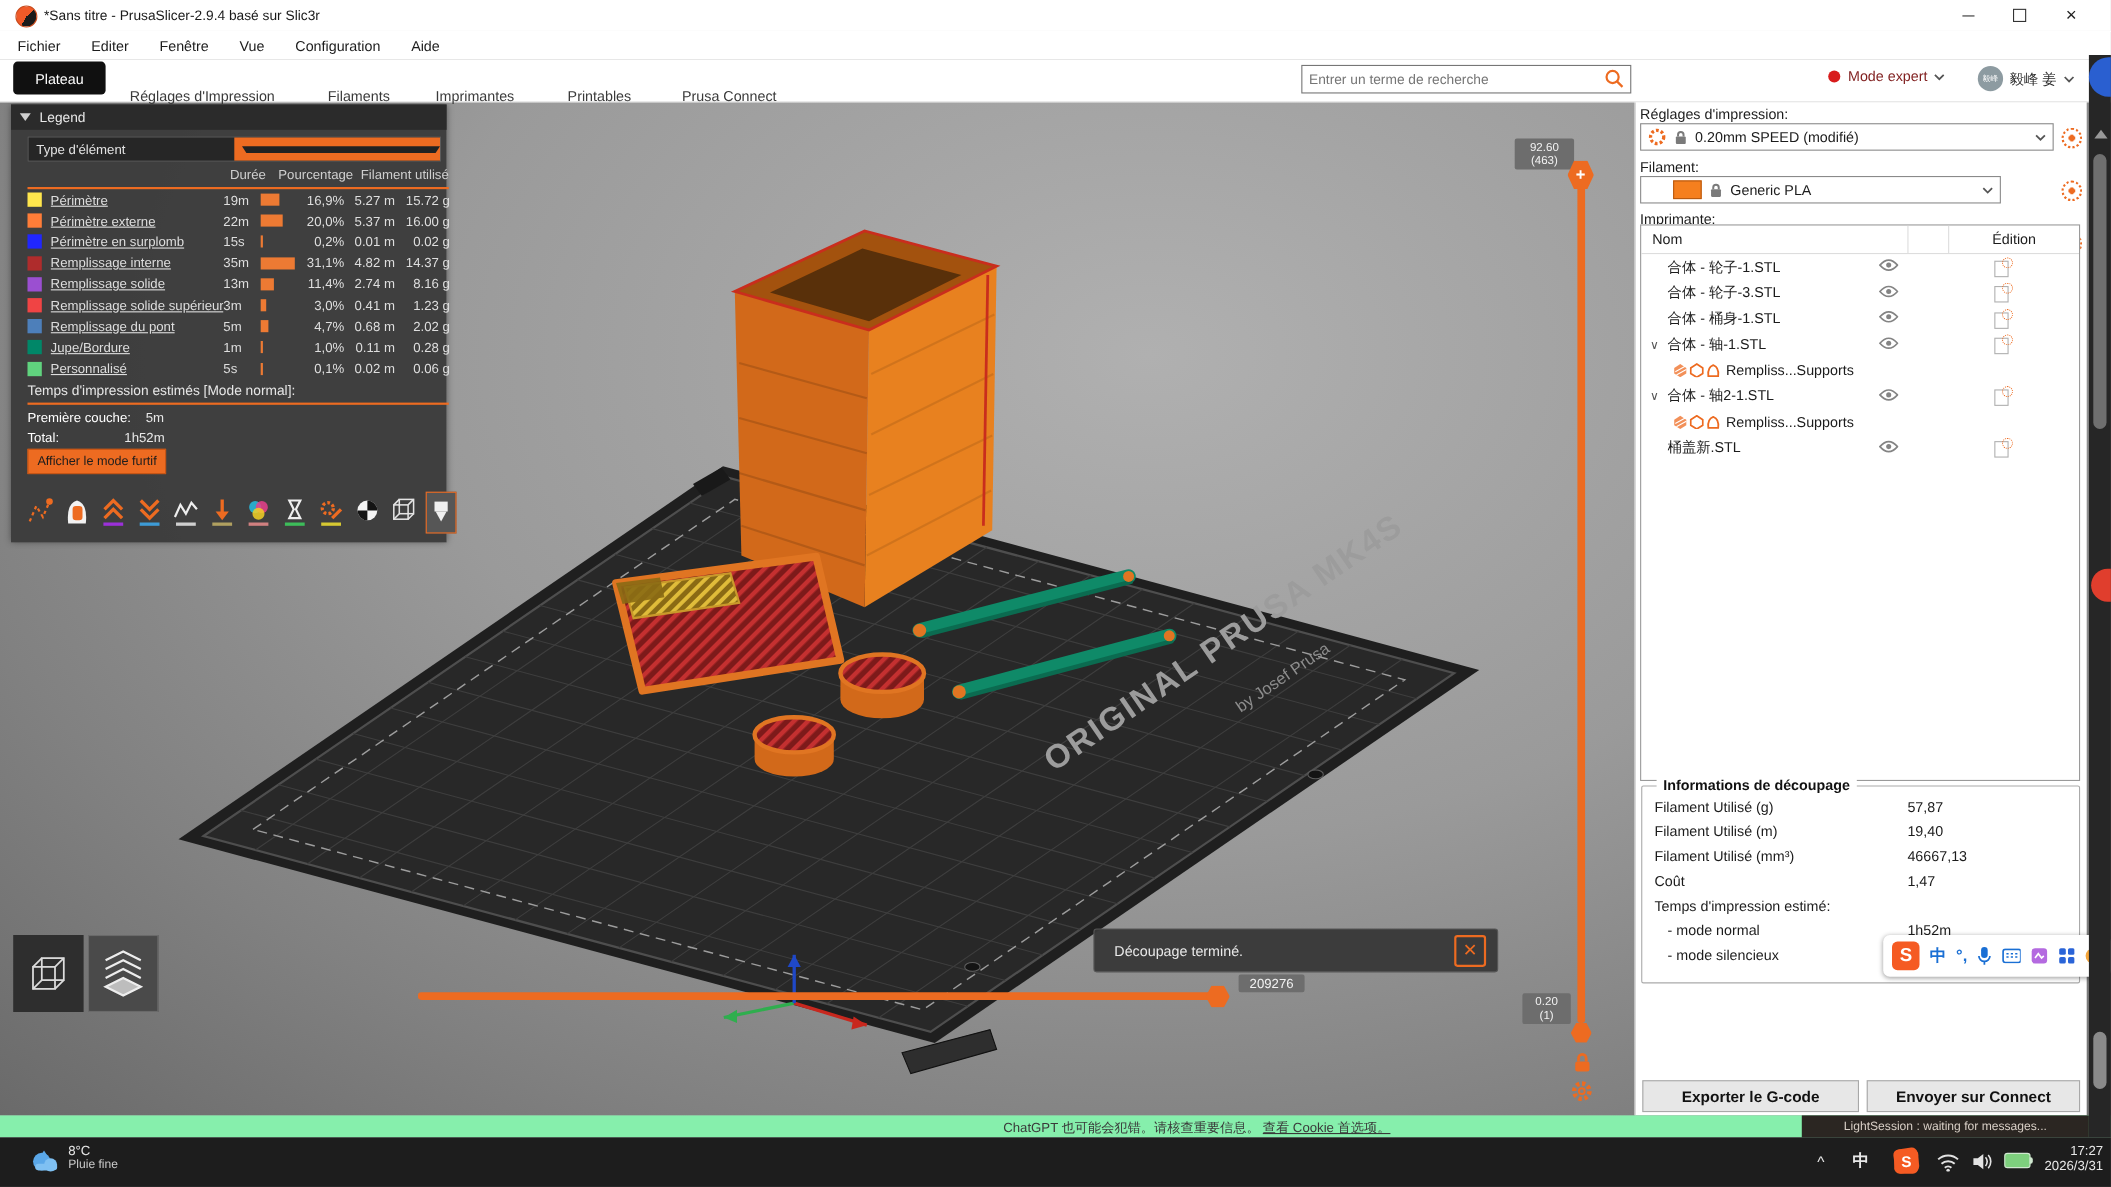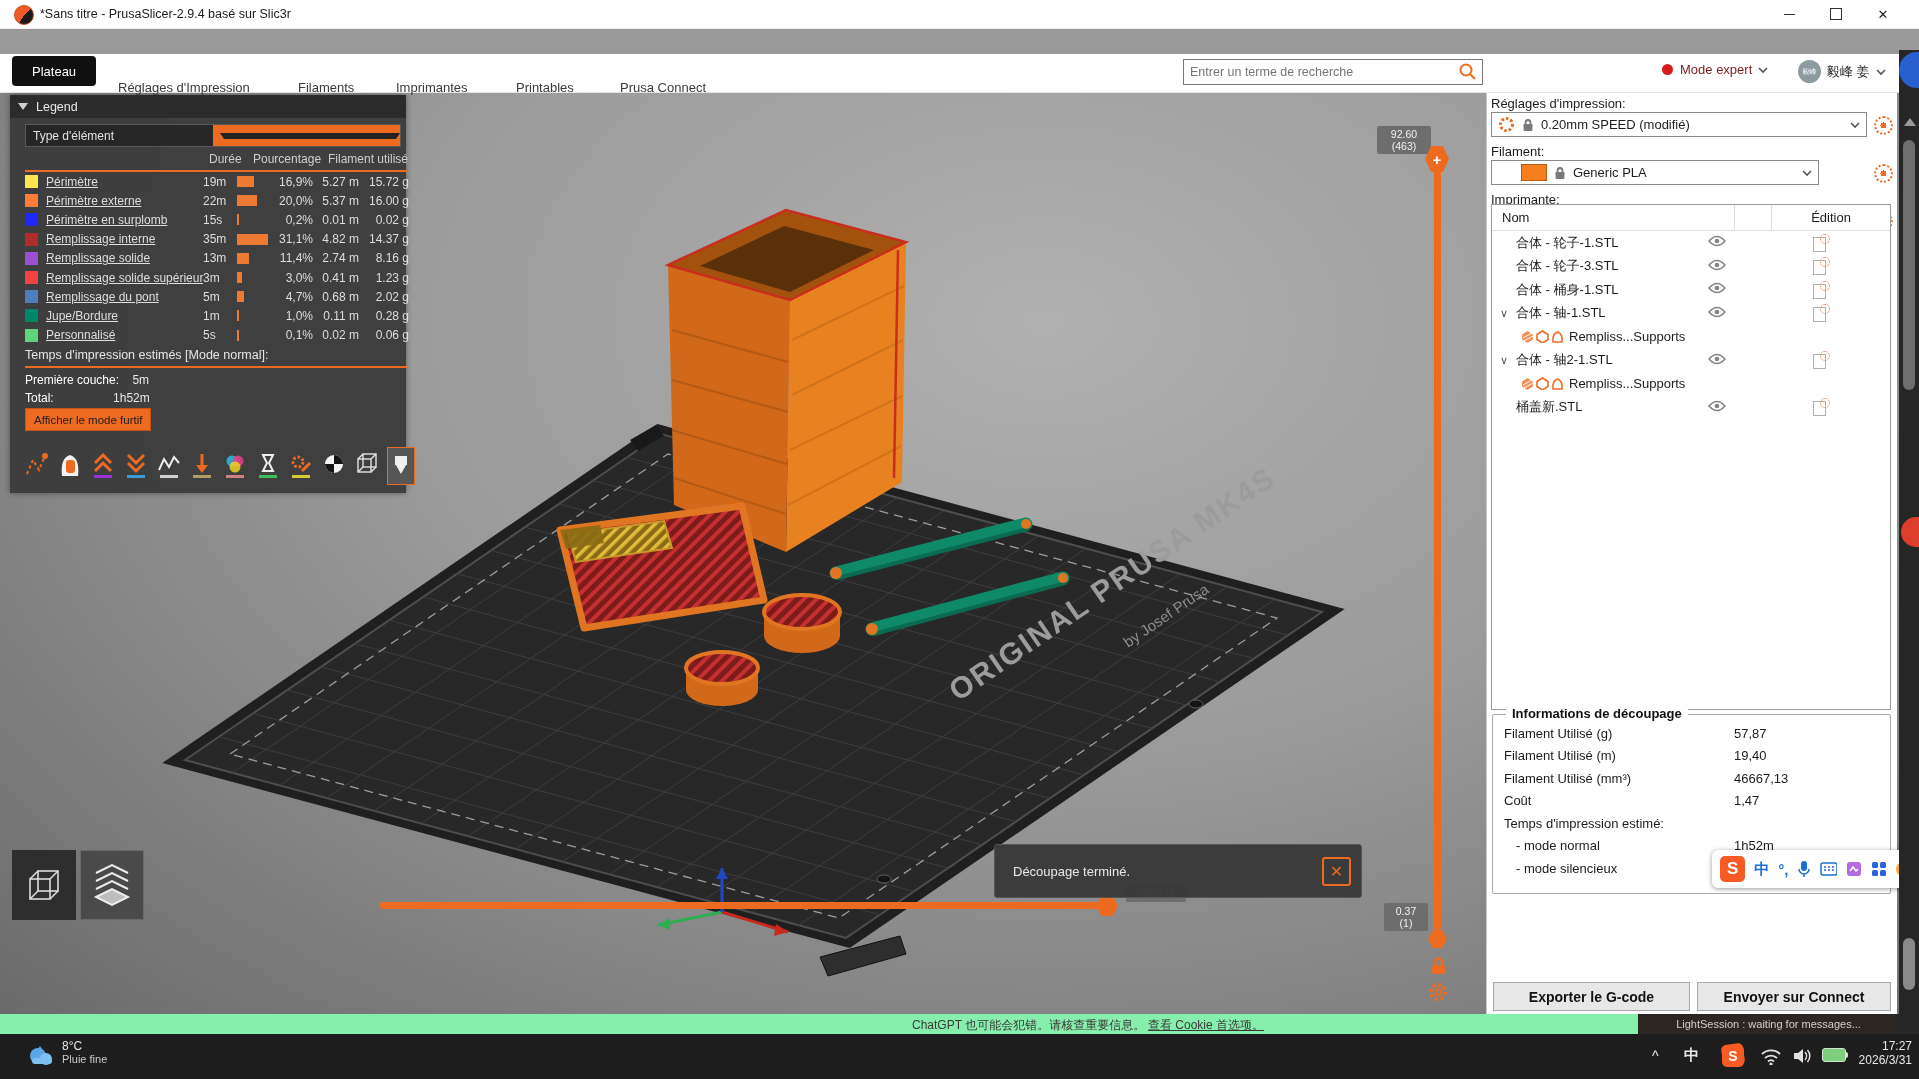--- a/index.html
+++ b/index.html
@@ -59,21 +59,21 @@
   .vtool{width:26px;height:36px;display:flex;align-items:center;justify-content:center;}
   .vtool.on{border:1.5px solid #ed6b21;background:#565656;}
   
   .thumb{top:850px;width:64px;height:70px;background:#2e2e2e;display:flex;align-items:center;justify-content:center;}
   .thumb.on{background:#4a4a4a;border:1px solid #6a6a6a;box-sizing:border-box;}
   
   .vtrack{left:1434px;top:168px;width:7px;height:762px;background:#ed6b21;border-radius:3px;}
   .hex{clip-path:polygon(25% 0,75% 0,100% 50%,75% 100%,25% 100%,0 50%);background:#ed6b21;display:flex;align-items:center;justify-content:center;color:#fff;}
   .tooltip{background:#6d6d6d;color:#f2f2f2;font-size:10.5px;text-align:center;padding:2px 4px;border-radius:2px;line-height:12px;}
   .htrack{left:380px;top:902px;width:726px;height:7px;background:#ed6b21;border-radius:3px;}
-  .toast{left:994px;top:844px;width:368px;height:54px;background:rgba(56,56,56,.96);border:1px solid #565656;border-radius:3px;display:flex;align-items:center;color:#e9e9e9;font-size:13px;padding:0 10px 0 18px;box-sizing:border-box;}
+  .toast{left:994px;top:844px;width:368px;height:40px;background:rgba(56,56,56,.96);border:1px solid #565656;border-radius:3px;display:flex;align-items:center;color:#e9e9e9;font-size:13px;padding:0 10px 0 18px;box-sizing:border-box;}
   .toast .x{margin-left:auto;width:25px;height:25px;border:2px solid #ed6b21;border-radius:3px;color:#ed6b21;font-size:16px;font-weight:bold;display:flex;align-items:center;justify-content:center;background:#3a3a3a;}
   
   .sidebar{left:1486px;top:92px;width:411px;height:922px;background:#fff;border-left:1px solid #c8c8c8;box-sizing:border-box;}
   .sb-label{font-size:13px;color:#1c1c1c;}
   .combo{border:1px solid #8a8a8a;background:#fff;height:25px;display:flex;align-items:center;gap:7px;padding:0 6px;box-sizing:border-box;}
   .combo .txt{font-size:13px;color:#1c1c1c;flex:1;white-space:nowrap;overflow:hidden;}
   .gearbtn{width:19px;height:19px;border:2px dotted #ed6b21;border-radius:50%;box-sizing:border-box;background:radial-gradient(circle,#ed6b21 0 3px,transparent 3px);}
   .swatch{width:24px;height:15px;background:#f57f1e;border:1px solid #b85a10;}
   .locksvg,.prnsvg{flex:0 0 auto;}
   .olist{left:1491px;top:204px;width:400px;height:506px;border:1px solid #9a9a9a;box-sizing:border-box;background:#fff;overflow:hidden;}
@@ -433,21 +433,21 @@
       </svg>
   </div>
 
   <div class="abs vtrack"></div>
   <div class="abs tooltip" style="left:1377px;top:126px;width:46px;">
     <div>92.60</div>
     <div>(463)</div>
   </div>
   <div class="abs hex" style="left:1425px;top:146px;width:24px;height:26px;font-size:15px;font-weight:bold;">+</div>
   <div class="abs tooltip" style="left:1384px;top:903px;width:36px;">
-    <div>0.37</div>
+    <div>0.20</div>
     <div>(1)</div>
   </div>
   <div class="abs hex" style="left:1428px;top:930px;width:19px;height:18px;"></div>
   <span class="abs" style="left:1429px;top:956px;">
     <svg width="18" height="20">
         <rect x="3" y="9" width="13" height="9" rx="2" fill="#ed6b21"></rect>
         <path d="M6,9 V6 a3.5,3.5 0 0 1 7,0 V9" stroke="#ed6b21" stroke-width="2.5" fill="none"></path>
       </svg>
   </span>
   <span class="abs" style="left:1428px;top:982px;">
@@ -772,20 +772,28 @@
   <div class="abs titlebar">
     <span class="abs app-logo"></span>
     <span class="abs title-text">*Sans titre - PrusaSlicer-2.9.4 basé sur Slic3r</span>
     <span class="abs winbtn" style="left:1767px;">
         <span class="minline"></span>
       </span>
     <span class="abs winbtn" style="left:1814px;">
         <span class="maxbox"></span>
       </span>
     <span class="abs winbtn" style="left:1861px;">✕</span>
+  </div>
+  <div class="abs menubar">
+    <span class="mitem">Fichier</span>
+    <span class="mitem">Editer</span>
+    <span class="mitem">Fenêtre</span>
+    <span class="mitem">Vue</span>
+    <span class="mitem">Configuration</span>
+    <span class="mitem">Aide</span>
   </div>
   <div class="abs tabbar"></div>
   <div class="abs tab-active">Plateau</div>
   <span class="abs tab" style="left:118px;">Réglages d'Impression</span>
   <span class="abs tab" style="left:298px;">Filaments</span>
   <span class="abs tab" style="left:396px;">Imprimantes</span>
   <span class="abs tab" style="left:516px;">Printables</span>
   <span class="abs tab" style="left:620px;">Prusa Connect</span>
   <div class="abs searchbox">
     <input placeholder="Entrer un terme de recherche" style="">

